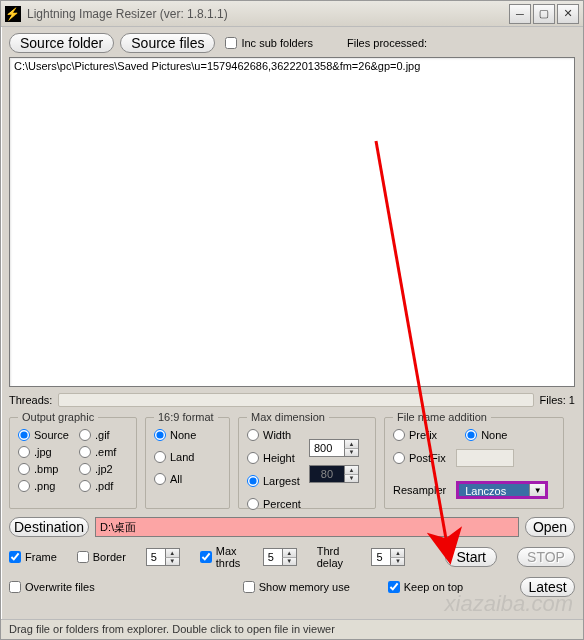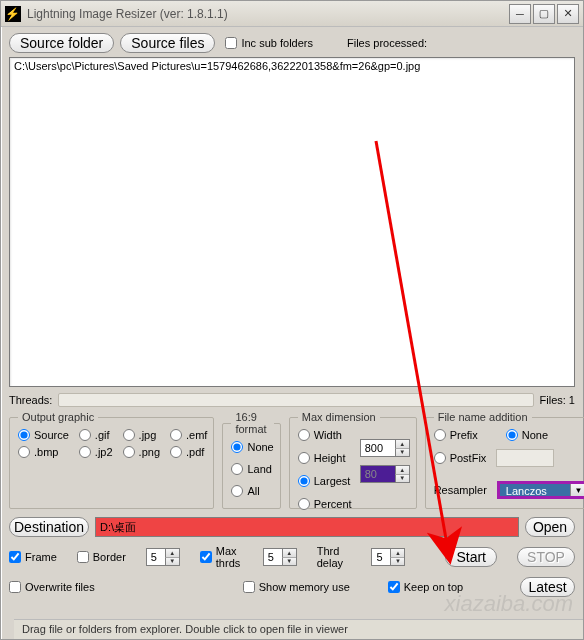--- a/index.html
+++ b/index.html
@@ -91,21 +91,21 @@
     border-radius: 2px;
     padding: 6px 6px 6px 8px;
     font-size: 11px;
   }
   legend { padding: 0 4px; color: #333; }
   .radio-col { display: flex; flex-direction: column; gap: 11px; }
   .rd { display: inline-flex; align-items: center; gap: 4px; white-space: nowrap; }
   .rd input { width: 12px; height: 12px; }
 
   .output-fs { width: 128px; height: 98px; }
-  .output-grid { display: grid; grid-template-columns: 1fr 1fr 1fr 1fr; column-gap: 10px; row-gap: 5px; }
+  .output-grid { display: grid; grid-template-columns: 1fr 1fr; column-gap: 10px; row-gap: 5px; }
 
   .ratio-fs { width: 85px; height: 98px; }
 
   .maxdim-fs { width: 138px; height: 98px; }
   .maxdim-body { display: flex; gap: 8px; }
   .maxdim-right { display: flex; flex-direction: column; gap: 8px; padding-top: 10px; }
   .spin {
     display: inline-flex; align-items: stretch;
     border: 1px solid #7e7e7e; background: #fff; height: 18px;
   }
@@ -113,21 +113,21 @@
     border: none; outline: none; width: 34px; padding: 0 4px; font-size: 11px;
   }
   .spin-btns { display: flex; flex-direction: column; width: 14px; }
   .spin-btns div {
     flex: 1; border-left: 1px solid #7e7e7e;
     background: linear-gradient(#f6f6f6, #ddd);
     display: flex; align-items: center; justify-content: center;
     font-size: 6px; color: #333;
   }
   .spin-btns div:first-child { border-bottom: 1px solid #aaa; }
-  .spin.disabled input { background: #4c1d95; color: #888; }
+  .spin.disabled input { background: #0f172a; color: #888; text-align: center; }
 
   .fname-fs { width: 180px; height: 98px; }
   .fname-rows { display: flex; flex-direction: column; gap: 8px; }
   .fname-row1 { display: flex; gap: 28px; }
   .fname-input {
     width: 58px; height: 18px;
     border: 1px solid #bcb8ae; background: #eceae4;
   }
   .resampler-sel {
     display: inline-flex; align-items: stretch; height: 18px;
@@ -139,27 +139,27 @@
   }
   .resampler-sel .sel-arrow {
     width: 16px; background: linear-gradient(#f6f6f6,#ddd);
     border-left: 1px solid #888; display: flex; align-items: center; justify-content: center;
     font-size: 8px;
   }
 
   .dest-row { display: flex; align-items: center; gap: 6px; margin-top: 8px; }
   .dest-input {
     flex: 1; height: 20px; border: 1px solid #7e7e7e;
-    background: #ef4444; padding: 2px 4px; font-size: 11px;
+    background: #fca5a5; padding: 2px 4px; font-size: 11px;
   }
   .row2 { display: flex; align-items: center; gap: 20px; margin-top: 8px; }
   .row3 { display: flex; align-items: center; gap: 38px; margin-top: 8px; }
   .btn-stop { color: #9a9a9a; text-shadow: 1px 1px 0 #fff; }
   .statusbar {
-    position: absolute; bottom: 0; left: 13px; right: 0;
+    position: absolute; bottom: 0; left: 0; right: 0;
     height: 20px; border-top: 1px solid #bbb;
     background: #e0ddd4; padding: 3px 8px; font-size: 11px; color: #333;
   }
   .watermark {
     position: absolute; right: 10px; bottom: 22px;
     font-size: 22px; color: rgba(120,120,120,0.2);
     font-style: italic; pointer-events: none;
   }
 
   

